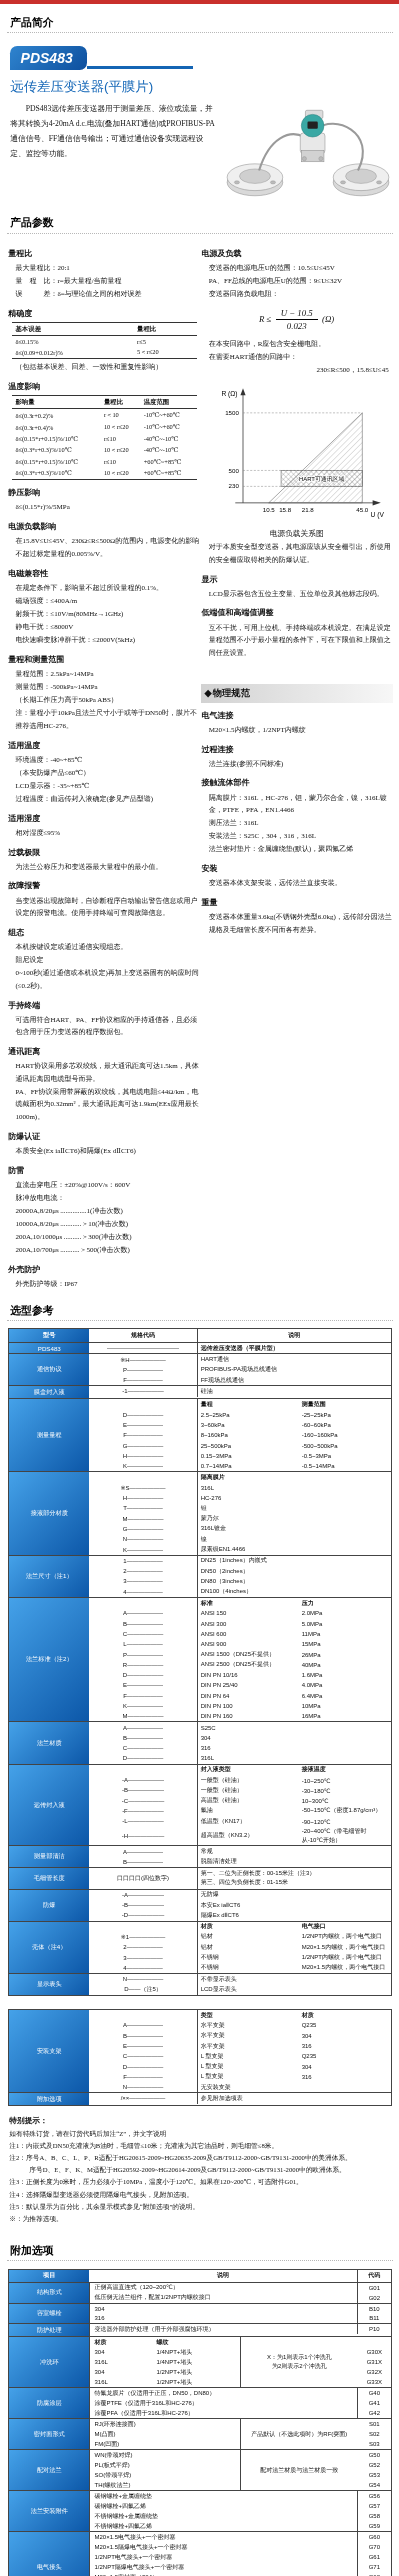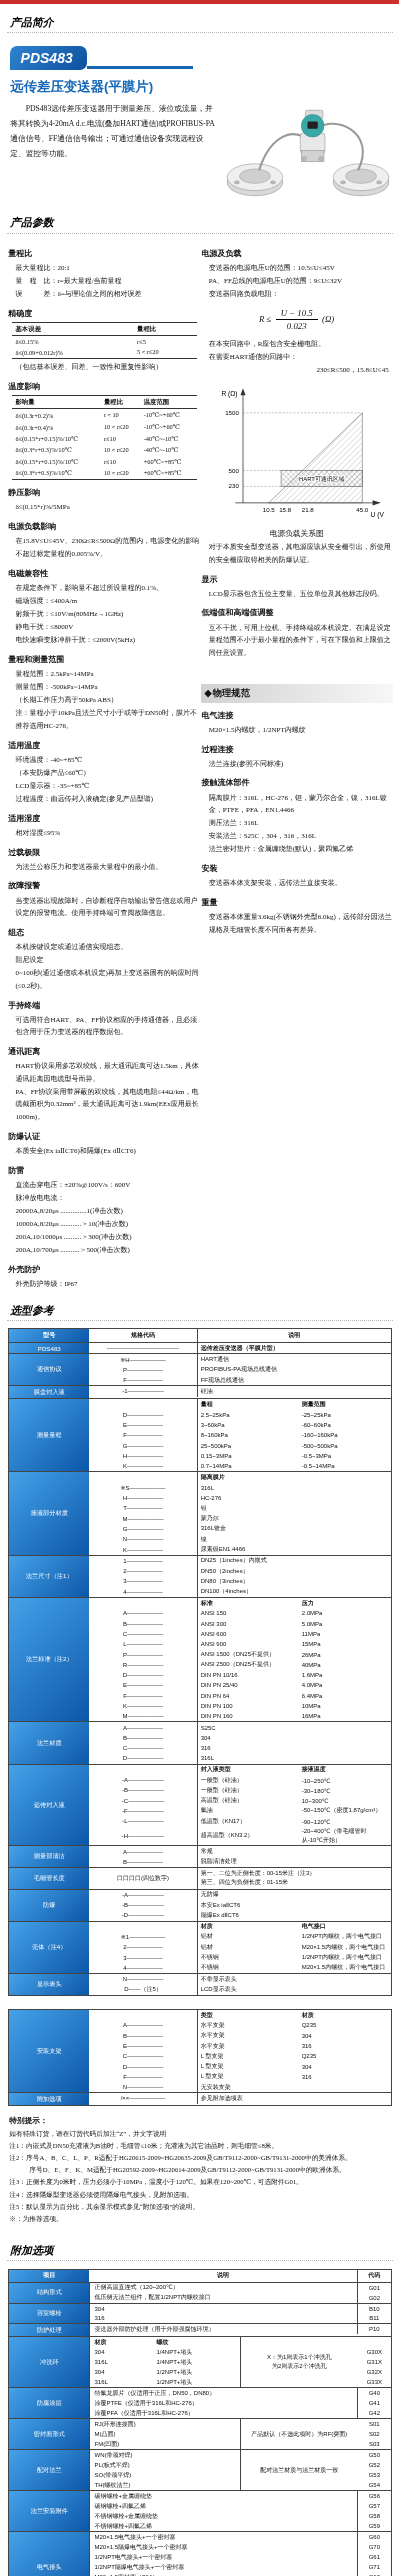--- a/index.html
+++ b/index.html
@@ -1,27 +1,27 @@
 <!DOCTYPE html>
 <html style="font-size:8.2px"><head>
 <meta charset="utf-8">
 <style>
   html,body{margin:0;padding:0;background:#fff;}
   body{width:400px;font-family:"Liberation Sans","DejaVu Sans",sans-serif;color:#111;}
   .page{width:400px;position:relative;}
   .top-bar{height:3.6px;background:#c9302c;}
   
   .section{padding:9.3px 7.2px 0 7.2px;}
-  .sec-h{font-size:10.8px;font-weight:bold;color:#000;margin:3.1px 0 2.1px 3.1px;font-style:italic;}
+  .sec-h{font-size:10.8px;font-weight:bold;color:#000;margin:3.1px 0 2.1px 3.1px;}
   .dotted{border:none;border-bottom:1px dotted #b8b8b8;margin:2.1px 0 7.2px 0;}
   
   .badge-row{display:flex;align-items:flex-end;margin:13.4px 0 4.1px 3.1px;}
   .badge{background:linear-gradient(135deg,#2f84cf,#0d4f9e);color:#fff;font-size:14px;font-weight:bold;font-style:italic;padding:3.1px 14.4px 4.1px 10.3px;border-radius:7.2px 7.2px 7.2px 0;}
   .badge-line{height:2.6px;background:#1465b4;width:106px;margin-bottom:1px;}
-  .prod-title{color:#1668b8;font-size:13.4px;font-weight:bold;margin:8.2px 0 5.2px 3.1px;}
+  .prod-title{color:#1668b8;font-size:13.4px;font-weight:normal;margin:8.2px 0 5.2px 3.1px;}
   .intro-flex{display:flex;gap:5.2px;}
   .intro-p{flex:1;font-family:"Liberation Serif","DejaVu Serif",serif;font-size:7.7px;line-height:1.95;text-indent:2em;margin:0 0 0 3.1px;}
   .photo-box{width:170px;height:103px;flex:none;}
   
   .columns{display:flex;gap:1px;align-items:flex-start;}
   .col{flex:1;min-width:0;}
   .spec-h{font-size:8px;font-weight:bold;margin:7.2px 0 3.1px 1px;}
   .spec-line{font-family:"Liberation Serif","DejaVu Serif",serif;font-size:7px;line-height:1.8;margin:0.5px 0 0.5px 8.2px;}
   .mini-table{border-collapse:collapse;width:96%;margin:2.1px 0 2.1px 5.2px;font-family:"Liberation Serif","DejaVu Serif",serif;font-size:6.4px;border-top:1px solid #333;border-bottom:1px solid #333;}
   .mini-table th{border-bottom:0.5px solid #333;text-align:left;font-weight:bold;padding:1.5px 3.1px;}

